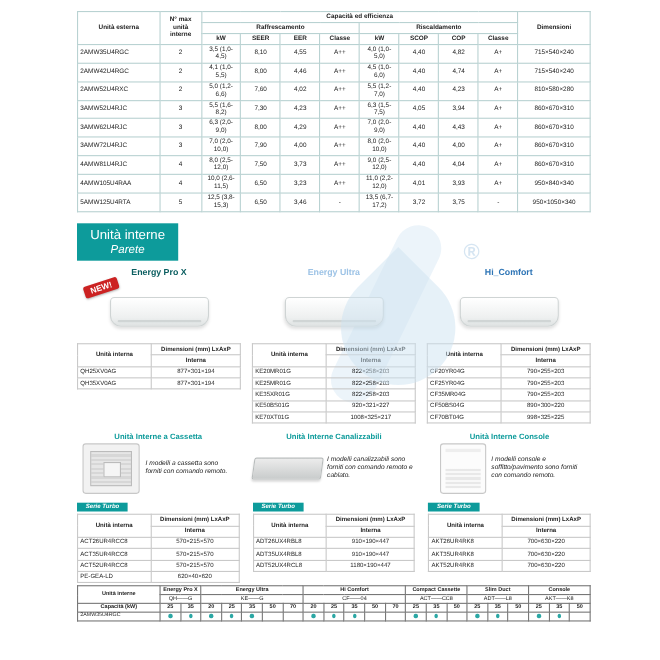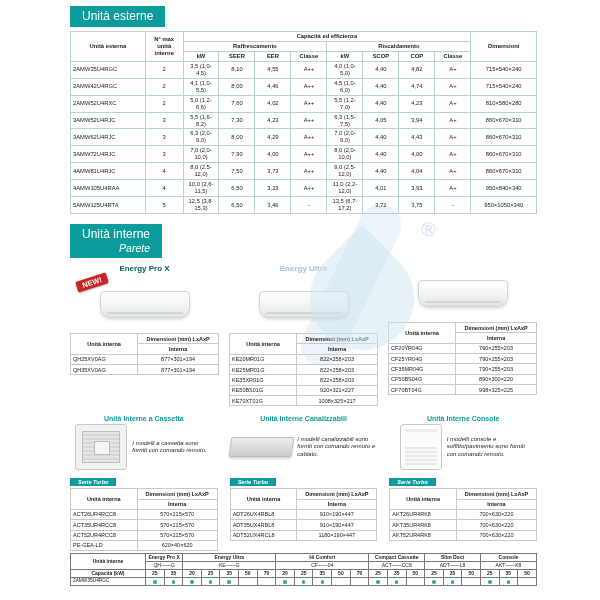--- a/index.html
+++ b/index.html
@@ -2,21 +2,21 @@
 <html style="--teal: #0d9b9b; --dot: #2ba7a4; --badge: #cc2222; --wm: #cfe4f2;"><head>
 <meta charset="utf-8">
 <style>
   html,body{margin:0;padding:0;background:#fff;}
   .page{width:600px;height:600px;position:relative;overflow:hidden;background:#fff;
         font-family:"Liberation Sans",sans-serif;color:#222;}
   .content{position:absolute;left:70px;top:6px;width:467px;z-index:1;}
 
   .tealbox{display:inline-block;background:var(--teal,#0d9b9b);color:#fff;
            padding:3px 12px;font-size:12px;line-height:1.25;}
-  .tealbox .sub{font-style:italic;font-size:10.5px;text-align:right;}
+  .tealbox .sub{font-style:italic;font-size:10.5px;text-align:center;}
 
   
   table.spec{width:100%;border-collapse:collapse;margin-top:4px;table-layout:fixed;}
   .spec th,.spec td{border:1px solid #b9d2d2;padding:1px 2px;text-align:center;
                     font-size:5.8px;line-height:1.2;font-weight:normal;}
   .spec thead th{font-weight:bold;}
   .spec tbody td:first-child{text-align:left;}
 
   
   .products-row{display:flex;gap:10px;margin-top:6px;position:relative;}
@@ -81,21 +81,20 @@
 </style>
 </head>
 <body>
 
 <div class="page">
   <div class="bg-swoosh"></div>
 
   <div class="content">
 
     
-    <div class="tealbox">Unità esterne</div>
 
     <table class="spec">
       <thead>
         <tr>
           <th rowspan="3" style="width:15%">Unità esterna</th>
           <th rowspan="3" style="width:7%">N° max unità interne</th>
           <th colspan="8">Capacità ed efficienza</th>
           <th rowspan="3" style="width:13%">Dimensioni</th>
         </tr>
         <tr>
@@ -304,20 +303,21 @@
               </tr>
               <tr>
                 <td>KE70XT01G</td>
                 <td>1008×325×217</td>
               </tr>
             </tbody>
         </table>
       </div>
 
       <div class="product">
+        <div class="ptitle" style="color: rgb(46, 117, 182);">Hi_Comfort</div>
         <div class="pimg">
           <div class="wall-unit"></div>
         </div>
         <table class="mini">
           <thead>
             <tr>
               <th rowspan="2" class="modelcol">Unità interna</th>
               <th>Dimensioni (mm) LxAxP</th>
             </tr>
             <tr>

